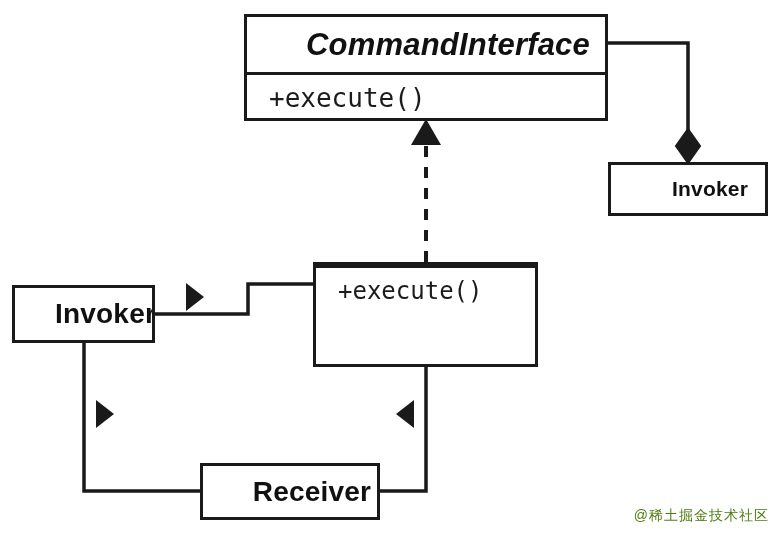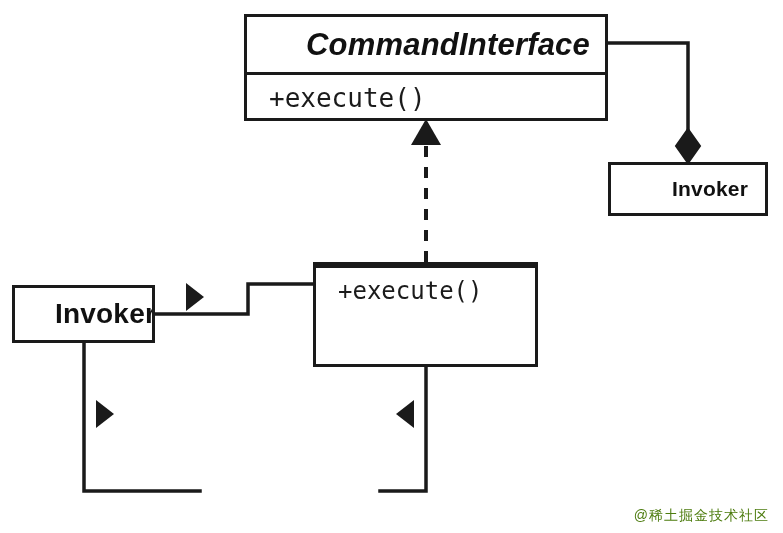--- a/index.html
+++ b/index.html
@@ -158,19 +158,22 @@
 
   <div class="uml-box" id="box-command">
     <div class="uml-divider"></div>
     <div class="uml-members">+execute()</div>
   </div>
 
   <div class="uml-box" id="box-client">
     <div class="uml-title">Invoker</div>
   </div>
 
+  <div class="uml-box" id="box-receiver">
+    <div class="uml-title">Receiver</div>
+  </div>
 
   <div class="uml-box" id="box-invoker">
     <div class="uml-title">Invoker</div>
   </div>
 
   <div id="watermark">@稀土掘金技术社区</div>
 </div>
 
 </body></html>

